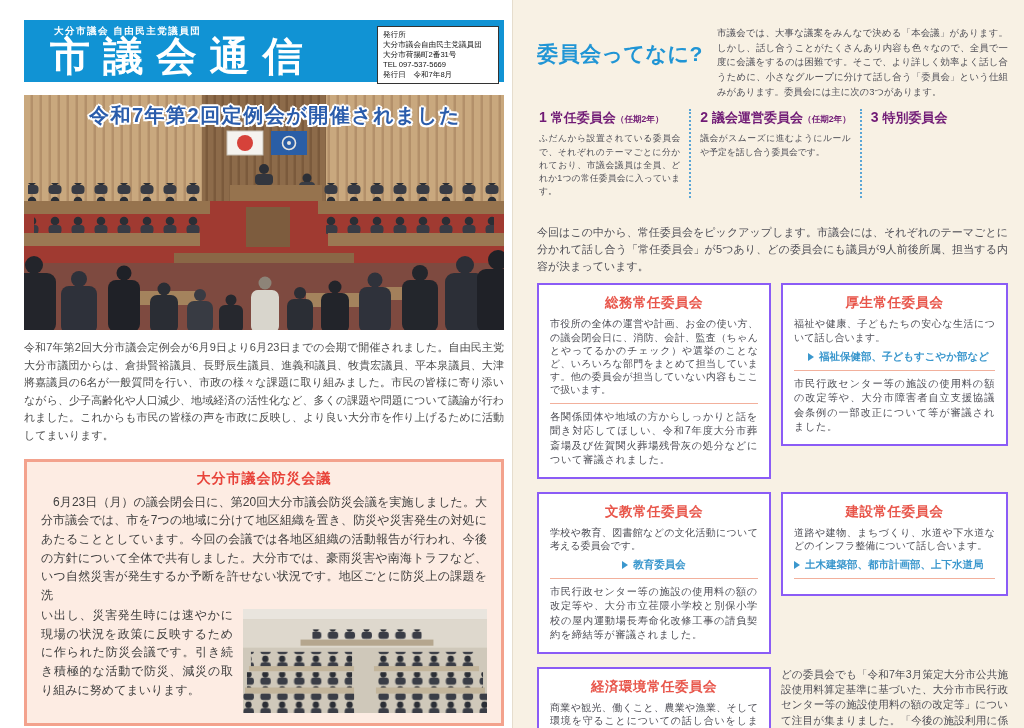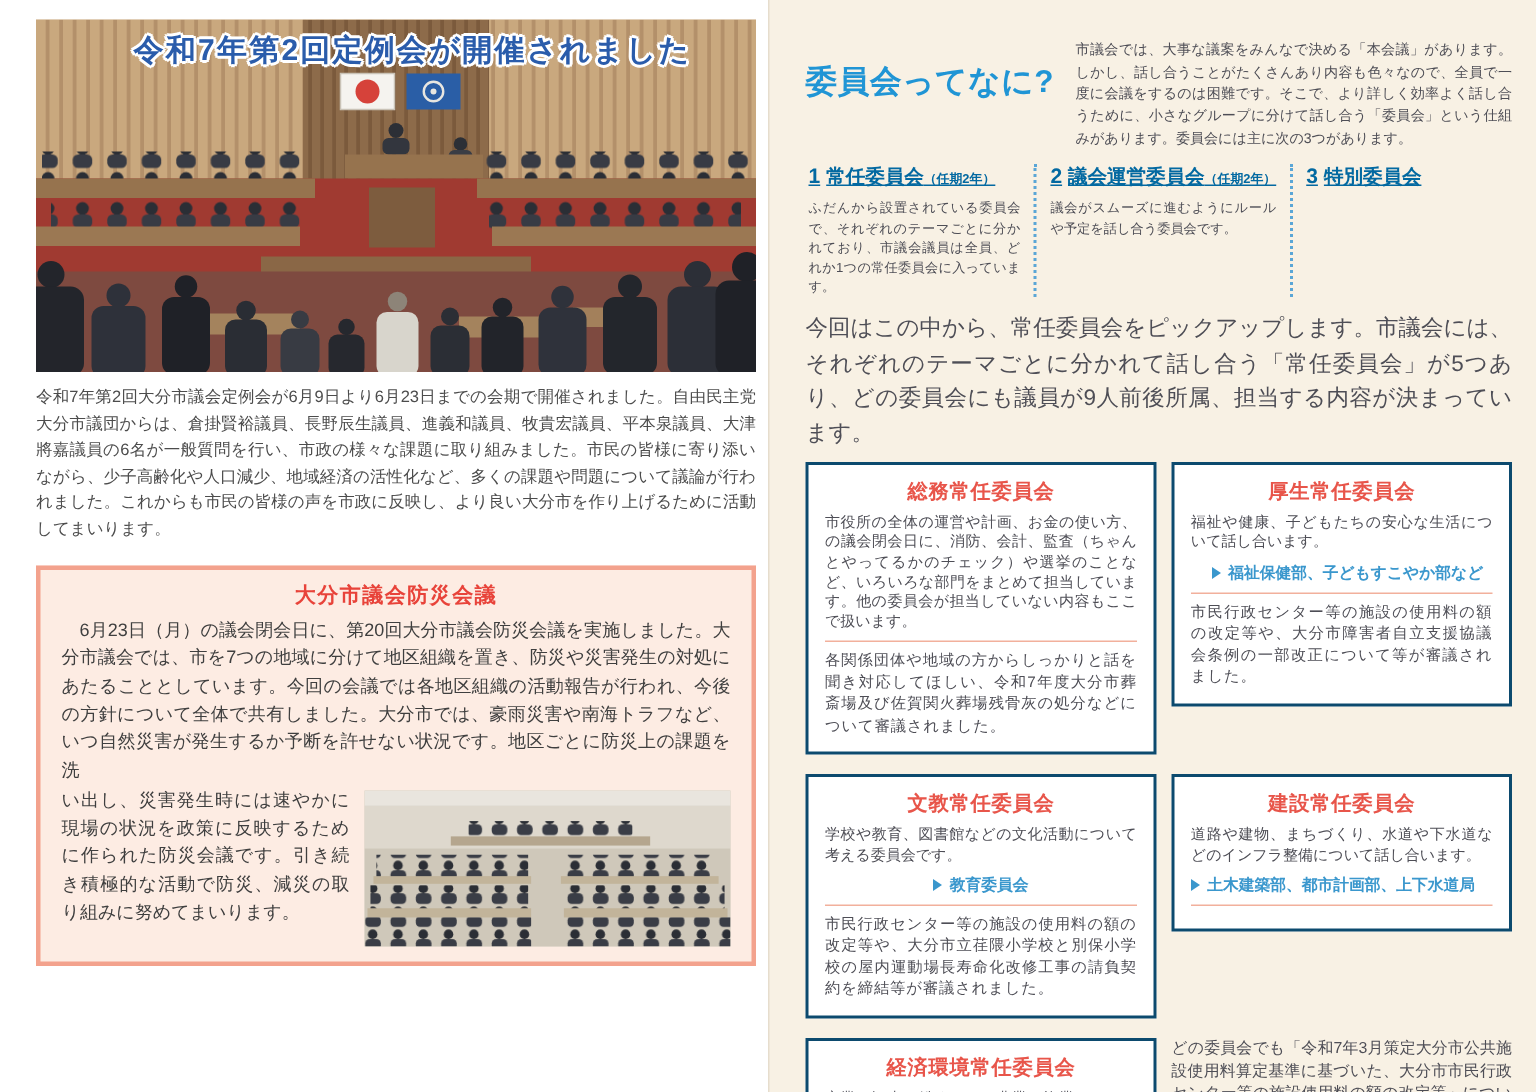--- a/index.html
+++ b/index.html
@@ -35,47 +35,58 @@
 
   .top-row { display:flex; gap:12px; }
   .big-q { flex:0 0 168px; margin-top:16px; font-size:21px; font-weight:900; color:#2095d5; letter-spacing:0.5px; }
   .r-intro { flex:1; font-size:9.4px; line-height:1.56; color:#4e4e56; text-align:justify; margin-top:2px; }
 
   .types-row { display:flex; margin-top:10px; }
   .type-col { padding:0 9px; }
   .type-col.c1 { flex:1.08; padding-left:2px; }
   .type-col.c2 { flex:1; border-left:2px dotted #5aa6d6; }
   .type-col.c3 { flex:0.98; border-left:2px dotted #5aa6d6; }
-  .type-head { color:#0369a1; font-size:13px; font-weight:bold; margin-bottom:5px; white-space:nowrap;text-decoration:underline; }
+  .type-head { color:#701a75; font-size:13px; font-weight:bold; margin-bottom:5px; white-space:nowrap; }
   .type-num { font-size:14px; margin-right:4px; }
   .type-term { font-size:8.6px; font-weight:600; }
   .type-desc { font-size:8.8px; line-height:1.5; color:#4e4e56; text-align:justify; }
 
-  .pickup { margin-top:9px; font-size:15px; line-height:1.55; color:#4e4e56; text-align:justify; }
+  .pickup { margin-top:26px; font-size:11px; line-height:1.55; color:#4e4e56; text-align:justify; }
 
   .cgrid { display:grid; grid-template-columns:1.03fr 1fr; gap:13px 10px; margin-top:8px; align-items:start; }
-  .cbox { background:#ffffff; border:2px solid #0c4a6e; padding:7px 11px 9px; }
+  .cbox { background:#ffffff; border:2px solid #8b5cf6; padding:7px 11px 9px; }
   .cbox-title { text-align:center; color:#e8554a; font-size:13.5px; font-weight:bold; margin:2px 0 5px; letter-spacing:0.5px; }
   .cbox-desc { font-size:10px; line-height:1.32; color:#4e4e56; text-align:justify; }
   .cbox-depts { margin:6px 0 1px; color:#3a97cd; font-size:10.5px; font-weight:600; display:flex; align-items:center; }
   .cbox-depts.pad { padding-left:14px;font-family:Liberation Serif, serif; }
   .cbox-depts.center { justify-content:center;text-align:center; }
   .cbox-depts.small { font-size:8.4px; }
   .tri { width:0; height:0; border-left:6px solid #3a97cd; border-top:4px solid transparent; border-bottom:4px solid transparent; margin-right:5px; flex:0 0 auto; }
   .cbox-div { border-top:1px solid #f2b09c; margin:6px 0 6px; }
   .cbox-report { font-size:10.2px; line-height:1.42; color:#4e4e56; letter-spacing:0.6px; text-align:justify; }
   .closing { font-size:10.6px; line-height:1.44; color:#4e4e56; text-align:justify; }
 </style>
 </head>
 <body>
 
 <div class="sheet">
 
   <section class="page-left">
 
+    <header class="masthead">
+      <div class="mast-org">大分市議会 自由民主党議員団</div>
+      <div class="mast-title">市議会通信</div>
+      <div class="pub-box">
+        <div>発行所</div>
+        <div>大分市議会自由民主党議員団</div>
+        <div>大分市荷揚町2番31号</div>
+        <div>TEL 097-537-5669</div>
+        <div>発行日　令和7年8月</div>
+      </div>
+    </header>
 
     <figure class="photo-main">
       <svg viewBox="0 0 480 235" preserveAspectRatio="none">
         <defs>
           <pattern id="slats" width="9" height="20" patternUnits="userSpaceOnUse">
             <rect width="9" height="20" fill="#c9a87e"></rect>
             <rect x="6.5" width="2.5" height="20" fill="#b3906a"></rect>
           </pattern>
           <pattern id="slatsDark" width="8" height="20" patternUnits="userSpaceOnUse">
             <rect width="8" height="20" fill="#8d6b4a"></rect>

